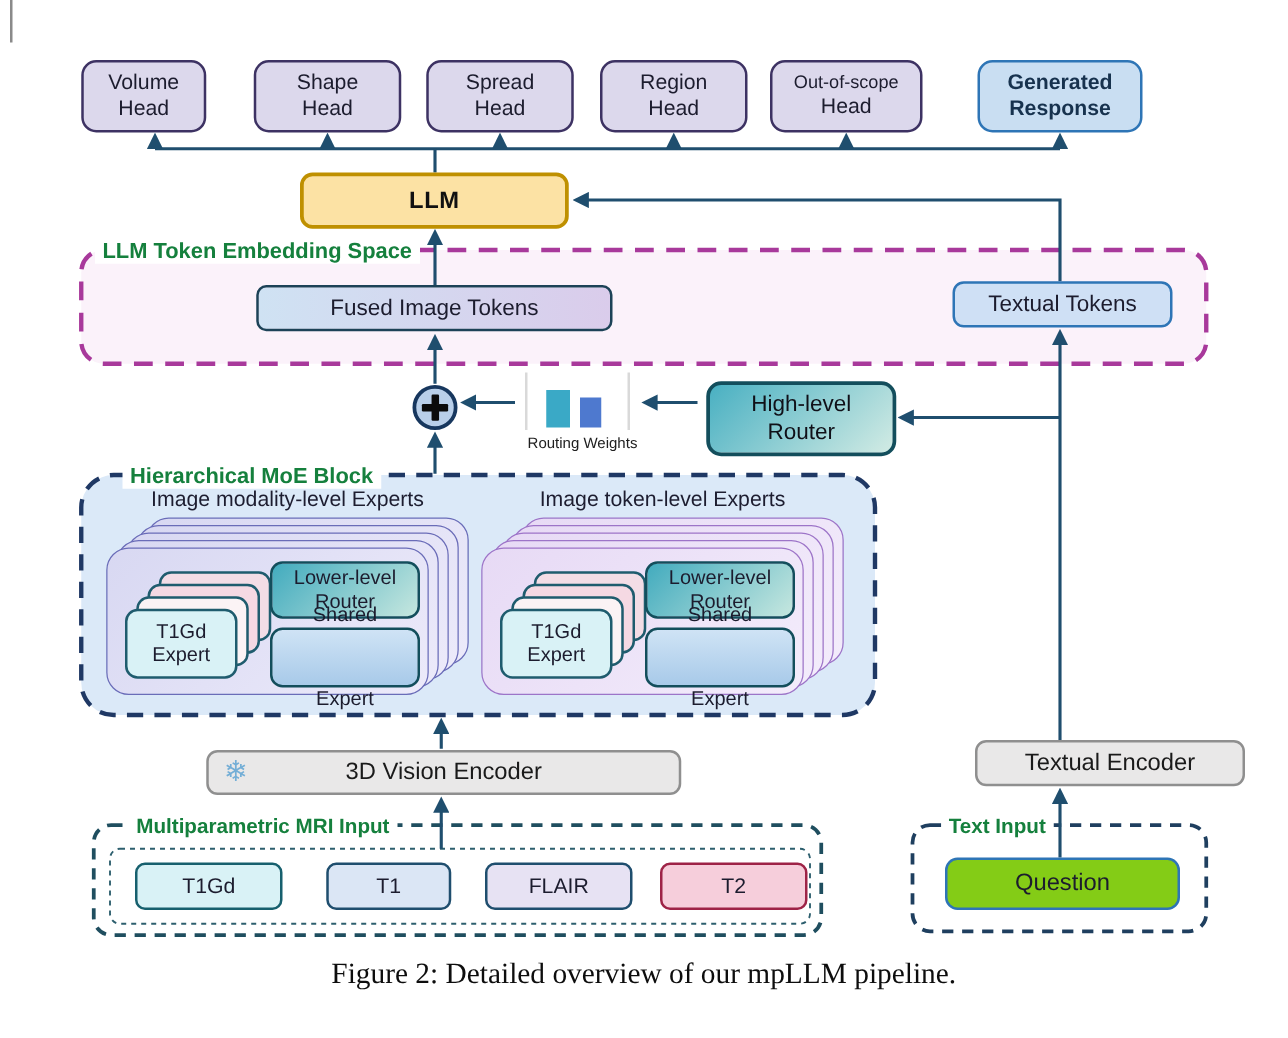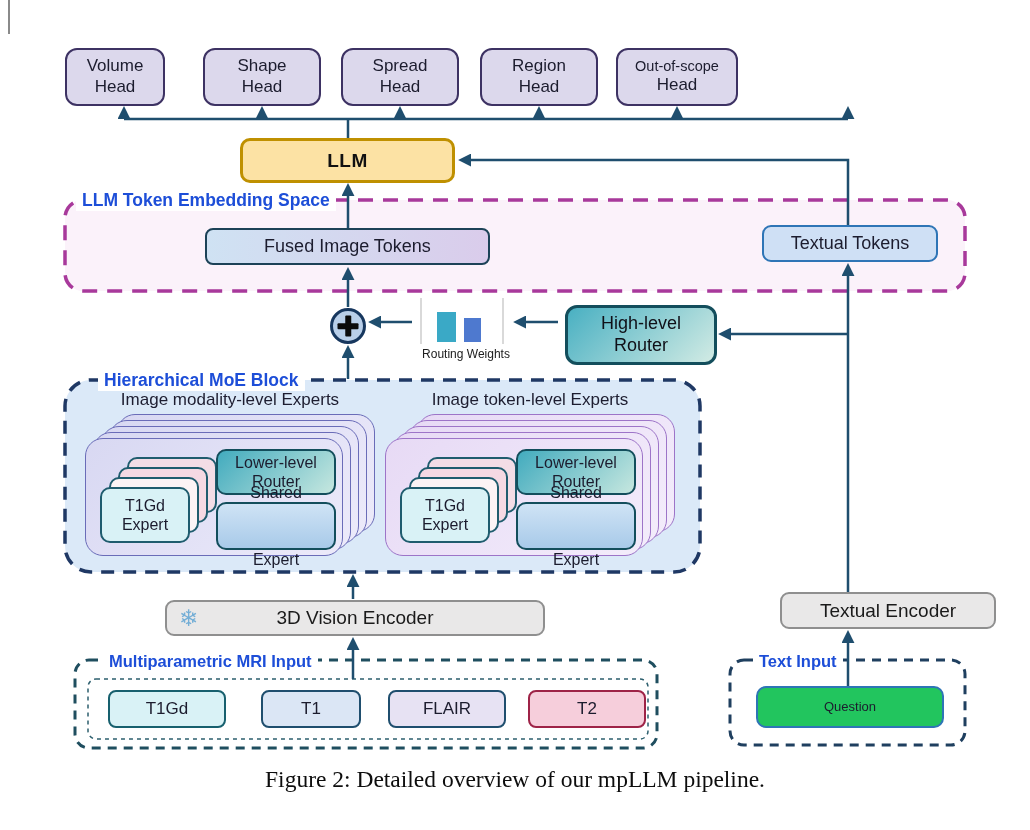--- a/index.html
+++ b/index.html
@@ -10,29 +10,29 @@
   .box{position:absolute;box-sizing:border-box;display:flex;flex-direction:column;
        align-items:center;justify-content:center;text-align:center;line-height:1.22;font-size:17px;}
   .head{background:#dcd8ec;border:2.5px solid #3d3263;border-radius:12px;}
   .response{background:#c9def2;border:2.5px solid #2e75b6;border-radius:12px;font-weight:bold;color:#17324e;}
   .llm{background:#fce2a4;border:3px solid #bf9000;border-radius:10px;font-weight:bold;font-size:19px;letter-spacing:.5px;color:#111;}
   .fused{background:linear-gradient(90deg,#cfe2f3,#dacceb);border:2.5px solid #1c4257;border-radius:8px;font-size:18px;}
   .ttokens{background:#cfe0f5;border:2.5px solid #2e75b6;border-radius:9px;font-size:18px;}
   .hrouter{background:linear-gradient(135deg,#49b0c2,#d2ebe4);border:3px solid #134e5c;border-radius:12px;
            font-weight:normal;font-size:18px;color:#101018;}
   .grayenc{background:#e9e8e8;border:2.5px solid #8f8f8f;border-radius:9px;font-size:19px;color:#1a1a1a;}
-  .q{background:#22c55e;border:2.5px solid #2e75b6;border-radius:10px;font-size:13px;}
+  .q{background:#84cc16;border:2.5px solid #2e75b6;border-radius:10px;font-size:19px;}
   .mri{border-radius:8px;font-size:17px;}
   .mri.t1gd{background:#d9f2f6;border:2.5px solid #17606e;}
   .mri.t1{background:#dbe6f5;border:2.5px solid #1f4e6e;}
   .mri.flair{background:#e7e2f3;border:2.5px solid #1f4e6e;}
   .mri.t2{background:#f6cedb;border:2.5px solid #9e2347;}
   .sm{font-size:14.5px;}
 
-  .sec-label{position:absolute;font-weight:bold;font-size:17.5px;color:#1d4ed8;background:#fff;
+  .sec-label{position:absolute;font-weight:bold;font-size:17.5px;color:#15803d;background:#fff;
              padding:0 6px;white-space:nowrap;line-height:22px;height:22px;}
   .moe-title{position:absolute;font-size:17px;color:#1d1d30;text-align:center;}
 
   
   .plus{position:absolute;left:330px;top:308px;width:36px;height:36px;box-sizing:border-box;
         background:#b9cfe9;border:3px solid #17375e;border-radius:50%;}
   .plus i{position:absolute;left:50%;top:50%;transform:translate(-50%,-50%);background:#0b0b0b;border-radius:1px;}
   .plus i.h{width:21px;height:5.5px;} .plus i.v{width:5.5px;height:21px;}
 
   
@@ -119,20 +119,24 @@
     <span>Head</span>
   </div>
   <div class="box head" style="left:480px;top:48px;width:118px;height:58px">
     <span>Region</span>
     <span>Head</span>
   </div>
   <div class="box head" style="left:616px;top:48px;width:122px;height:58px">
     <span class="sm">Out-of-scope</span>
     <span>Head</span>
   </div>
+  <div class="box response" style="left:782px;top:48px;width:132px;height:58px">
+    <span>Generated</span>
+    <span>Response</span>
+  </div>
 
   <div class="box llm" style="left:240px;top:138px;width:215px;height:45px">
     <span>LLM</span>
   </div>
 
   <div class="sec-label" style="left:76px;top:189px">LLM Token Embedding Space</div>
   <div class="box fused" style="left:205px;top:228px;width:285px;height:37px">
     <span>Fused Image Tokens</span>
   </div>
   <div class="box ttokens" style="left:762px;top:225px;width:176px;height:37px">

